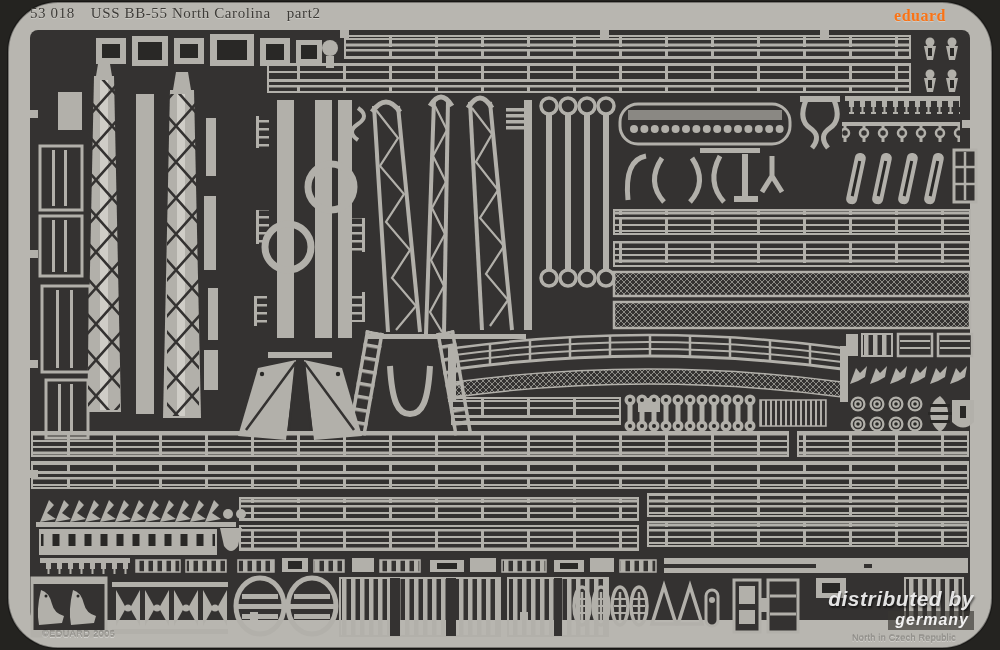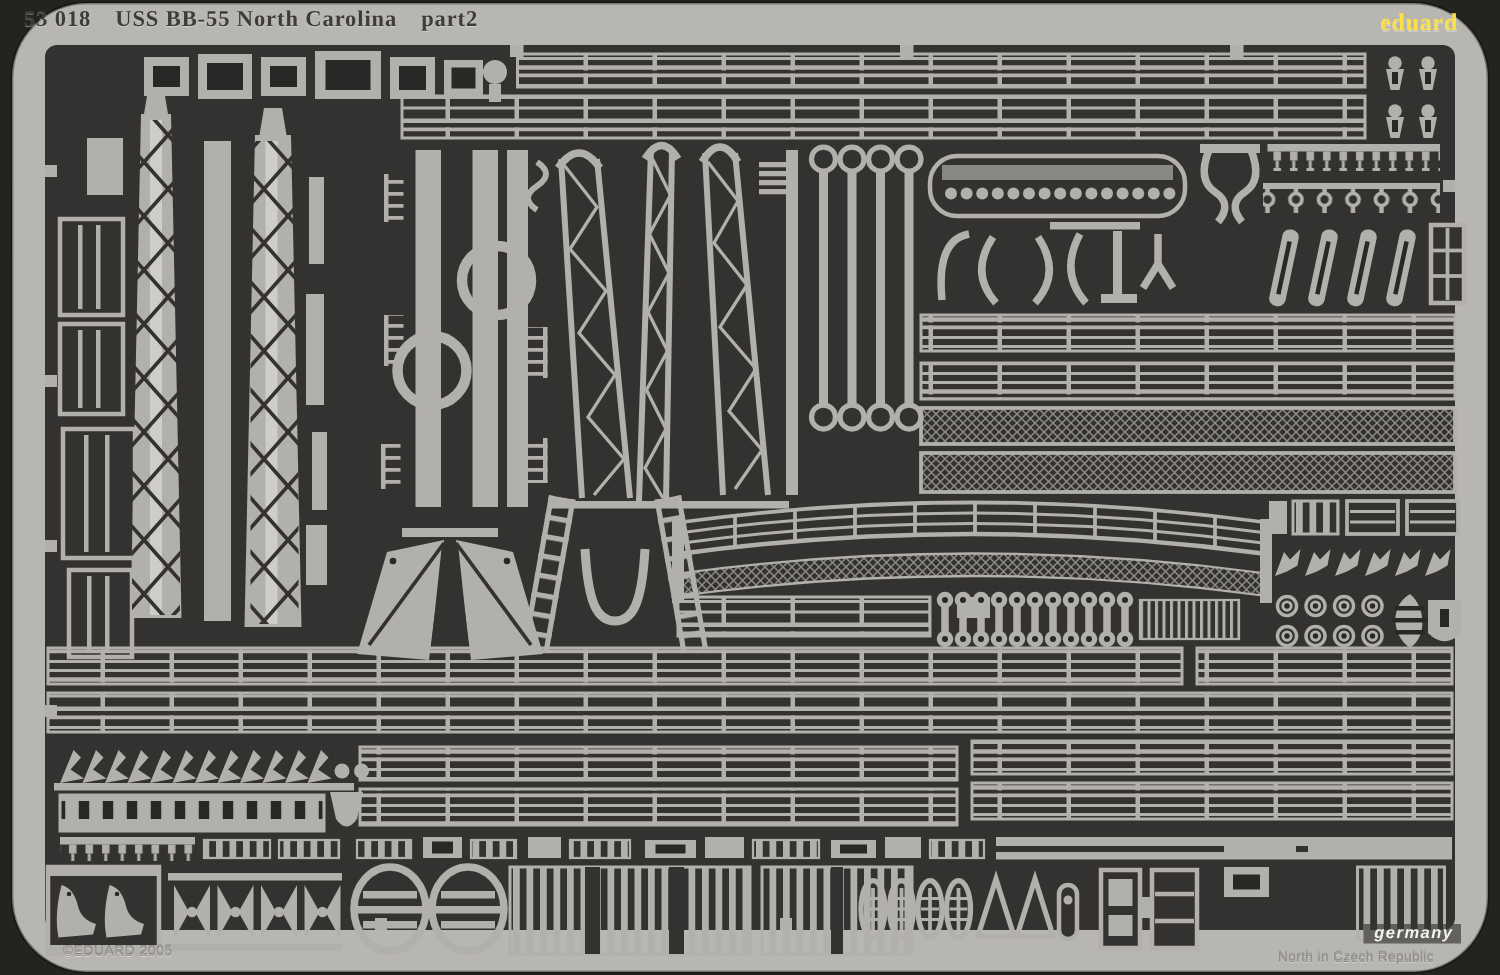--- a/index.html
+++ b/index.html
@@ -14,42 +14,42 @@
 
   .metal{fill:var(--metal);}
   .mb{fill:var(--metal-bright);}
   .dim{fill:var(--metal-dim);}
   .dk{fill:var(--dark);}
   .dk2{fill:var(--dark2);}
   .ms{stroke:var(--metal);fill:none;}
   .msf{stroke:var(--metal);fill:var(--dark);}
   .dks{stroke:var(--dark);fill:none;}
 
-  .title-line{position:absolute;left:16px;top:5px;z-index:5;
-    font-family:"Liberation Serif",serif;font-weight:bold;font-size:15px;
+  .title-line{position:absolute;left:30px;top:5px;z-index:5;
+    font-family:"Liberation Serif",serif;font-weight:normal;font-size:15px;
     color:var(--ink);letter-spacing:.6px;text-shadow:0 1px 0 rgba(255,255,255,.35);}
   .title-line span{margin-right:16px;}
-  .brand{position:absolute;right:28px;top:7px;z-index:5;
+  .brand{position:absolute;right:54px;top:7px;z-index:5;
     font-family:"Liberation Serif",serif;font-weight:bold;font-size:16px;
-    color:#fde047;letter-spacing:.5px;text-shadow:0 1px 0 rgba(255,255,255,.3);}
+    color:#f97316;letter-spacing:.5px;text-shadow:0 1px 0 rgba(255,255,255,.3);}
   .copyright{position:absolute;left:42px;bottom:11px;z-index:5;font-size:9px;
     color:var(--emboss);letter-spacing:.5px;
     text-shadow:0 -1px 0 rgba(0,0,0,.25),0 1px 0 rgba(255,255,255,.45);}
   .made-in{position:absolute;right:44px;bottom:7px;z-index:5;font-size:9px;
     color:#8f8d88;letter-spacing:.3px;
     text-shadow:0 -1px 0 rgba(0,0,0,.2),0 1px 0 rgba(255,255,255,.4);}
   .watermark{position:absolute;right:26px;bottom:20px;z-index:6;width:230px;
     text-align:right;pointer-events:none;}
   .wm-line1{font-size:21px;font-weight:bold;font-style:italic;
     color:rgba(255,255,255,.88);letter-spacing:.5px;
     text-shadow:1px 2px 2px rgba(0,0,0,.55),0 0 1px rgba(0,0,0,.4);}
   .wm-logo{font-size:47px;line-height:40px;font-weight:bold;font-style:italic;
     color:rgba(255,255,255,.55);letter-spacing:-2px;
     text-shadow:2px 2px 3px rgba(0,0,0,.45),-1px -1px 1px rgba(255,255,255,.25);}
-  .wm-country{display:inline-block;font-size:11px;font-weight:bold;font-style:italic;
+  .wm-country{display:inline-block;font-size:16px;font-weight:bold;font-style:italic;
     color:rgba(255,255,255,.92);background:rgba(55,53,49,.65);
     padding:0 5px 1px 7px;margin-top:-4px;letter-spacing:1px;}
 </style>
 </head>
 <body>
 
 <div class="scene">
 
   <div class="title-line">
     <span>53 018</span><span>USS BB-55 North Carolina</span><span>part2</span>
@@ -589,16 +589,17 @@
         <rect class="metal" x="816" y="578" width="30" height="20"></rect>
           <rect class="dk2" x="822" y="583" width="18" height="10"></rect>
       </g>
     </g>
   </svg>
 
   <div class="copyright">©EDUARD 2005</div>
   <div class="made-in">North in Czech Republic</div>
 
   <div class="watermark">
+    <div class="wm-line1">distributed by</div>
     <div><span class="wm-country">germany</span></div>
   </div>
 
 </div>
 
 </body></html>

